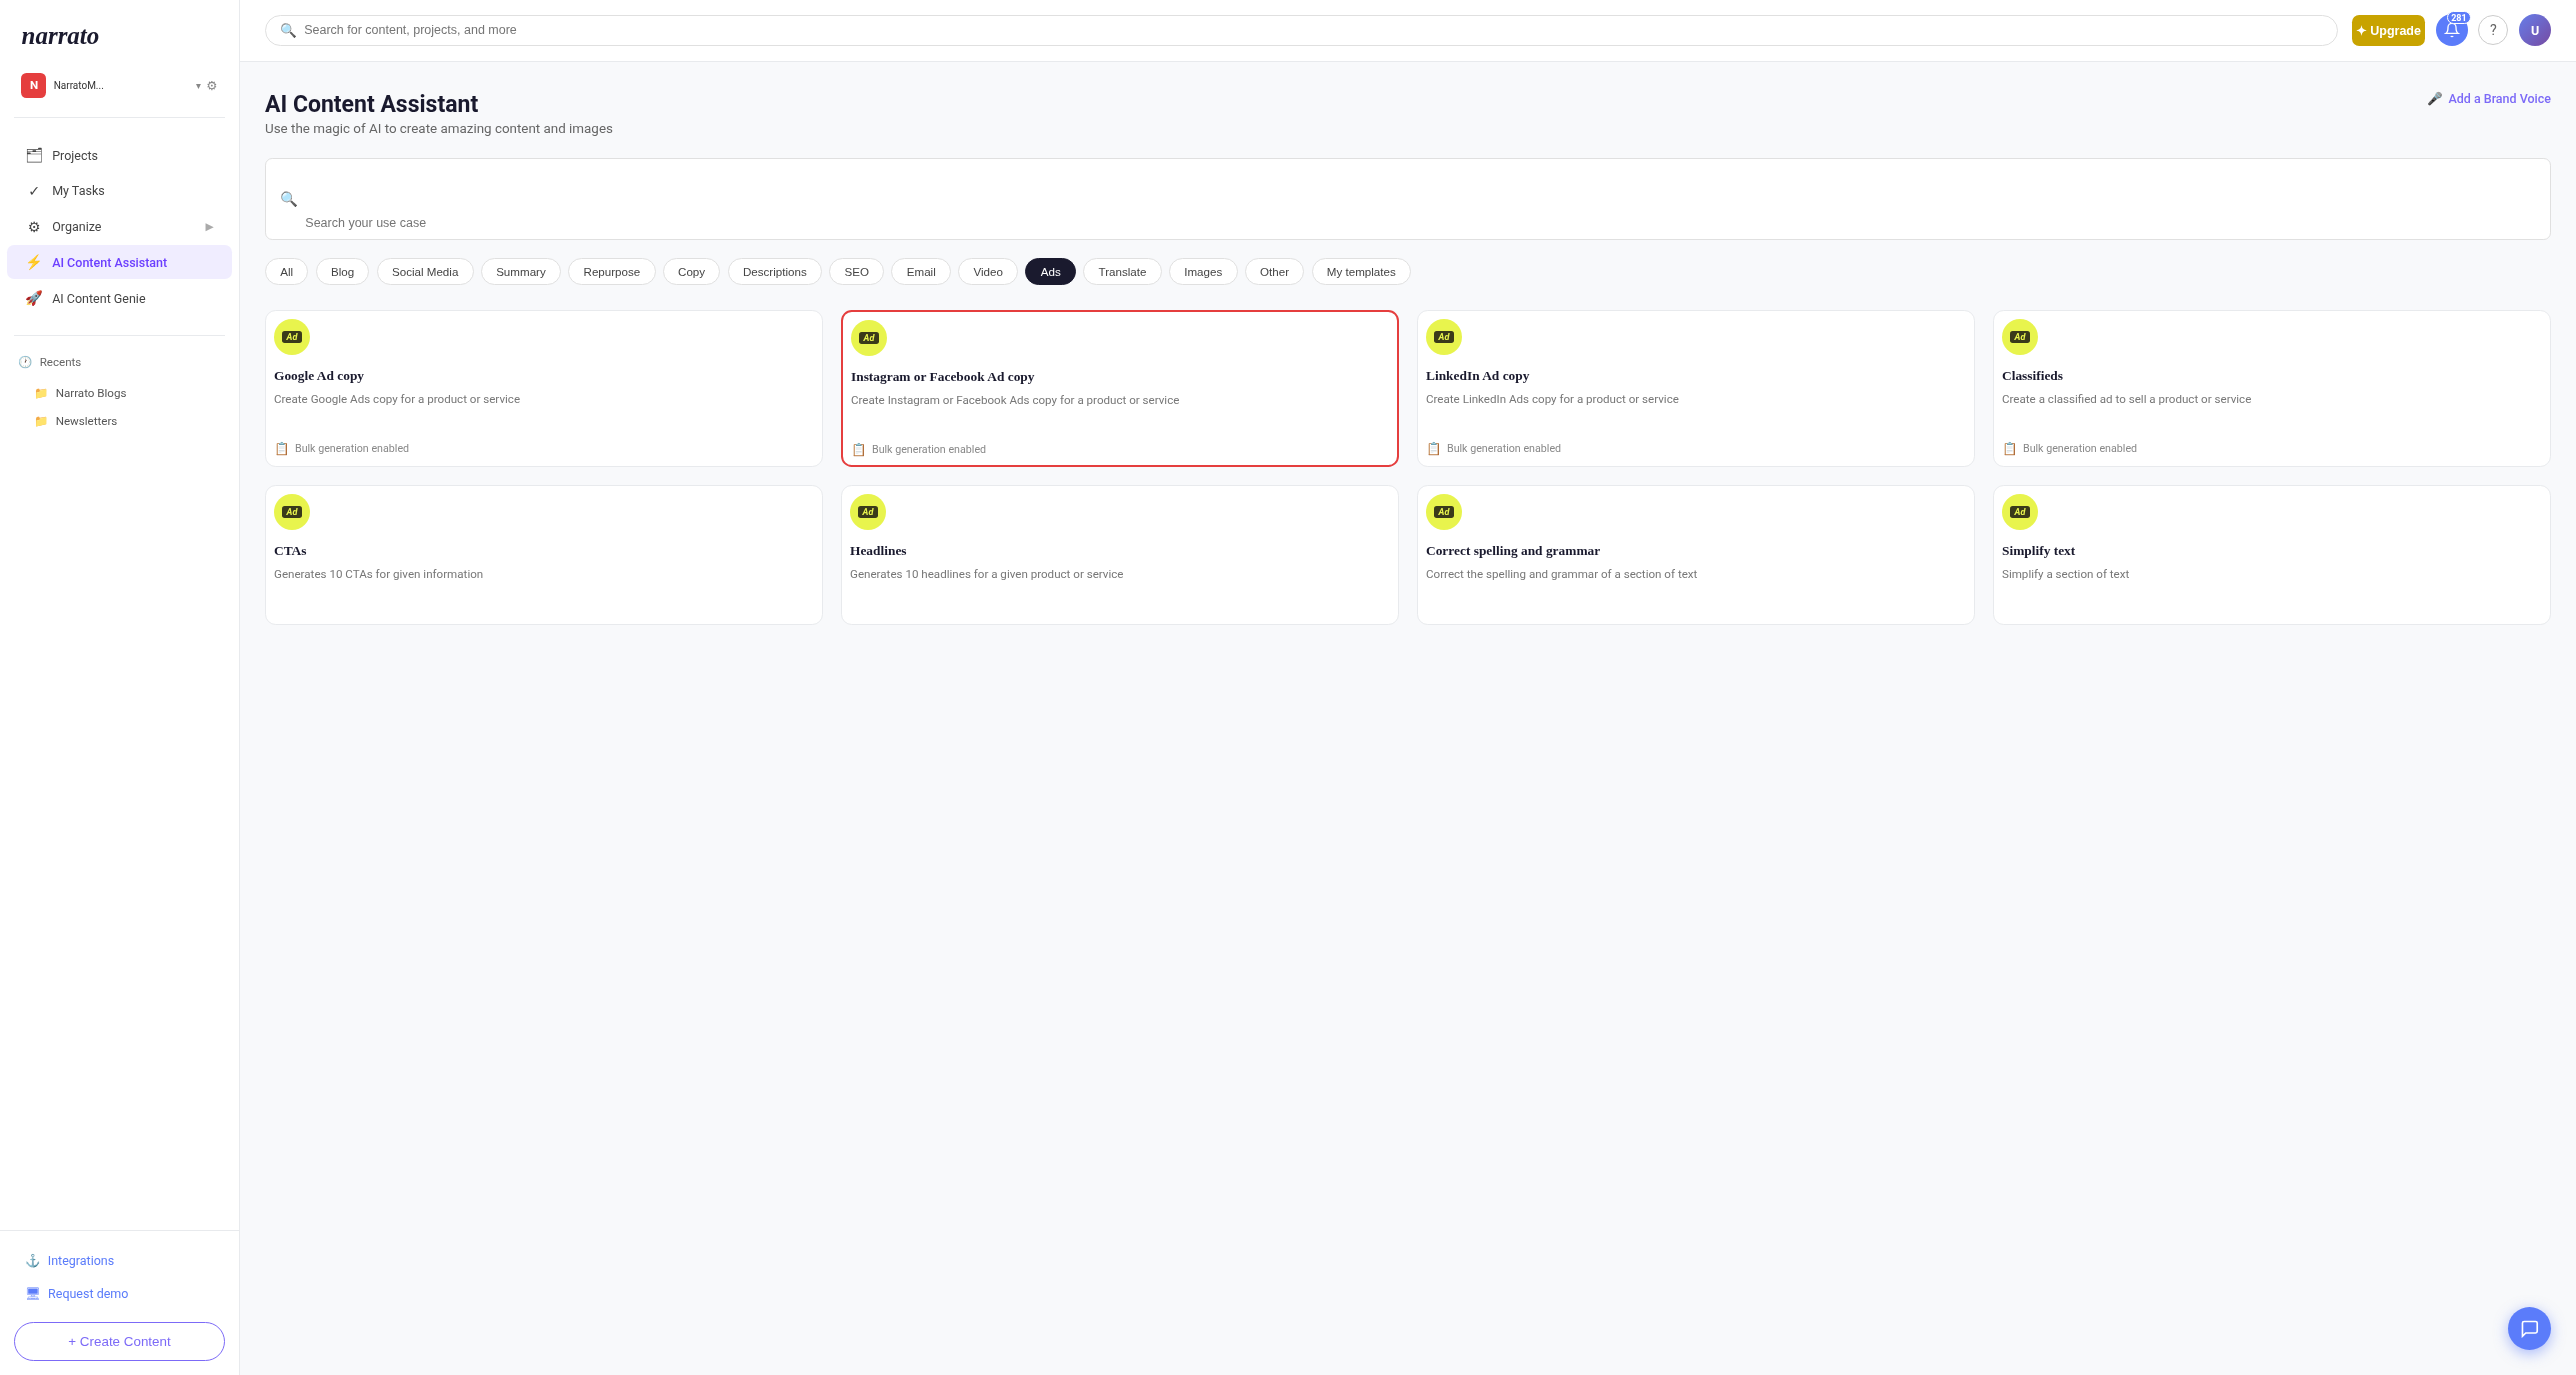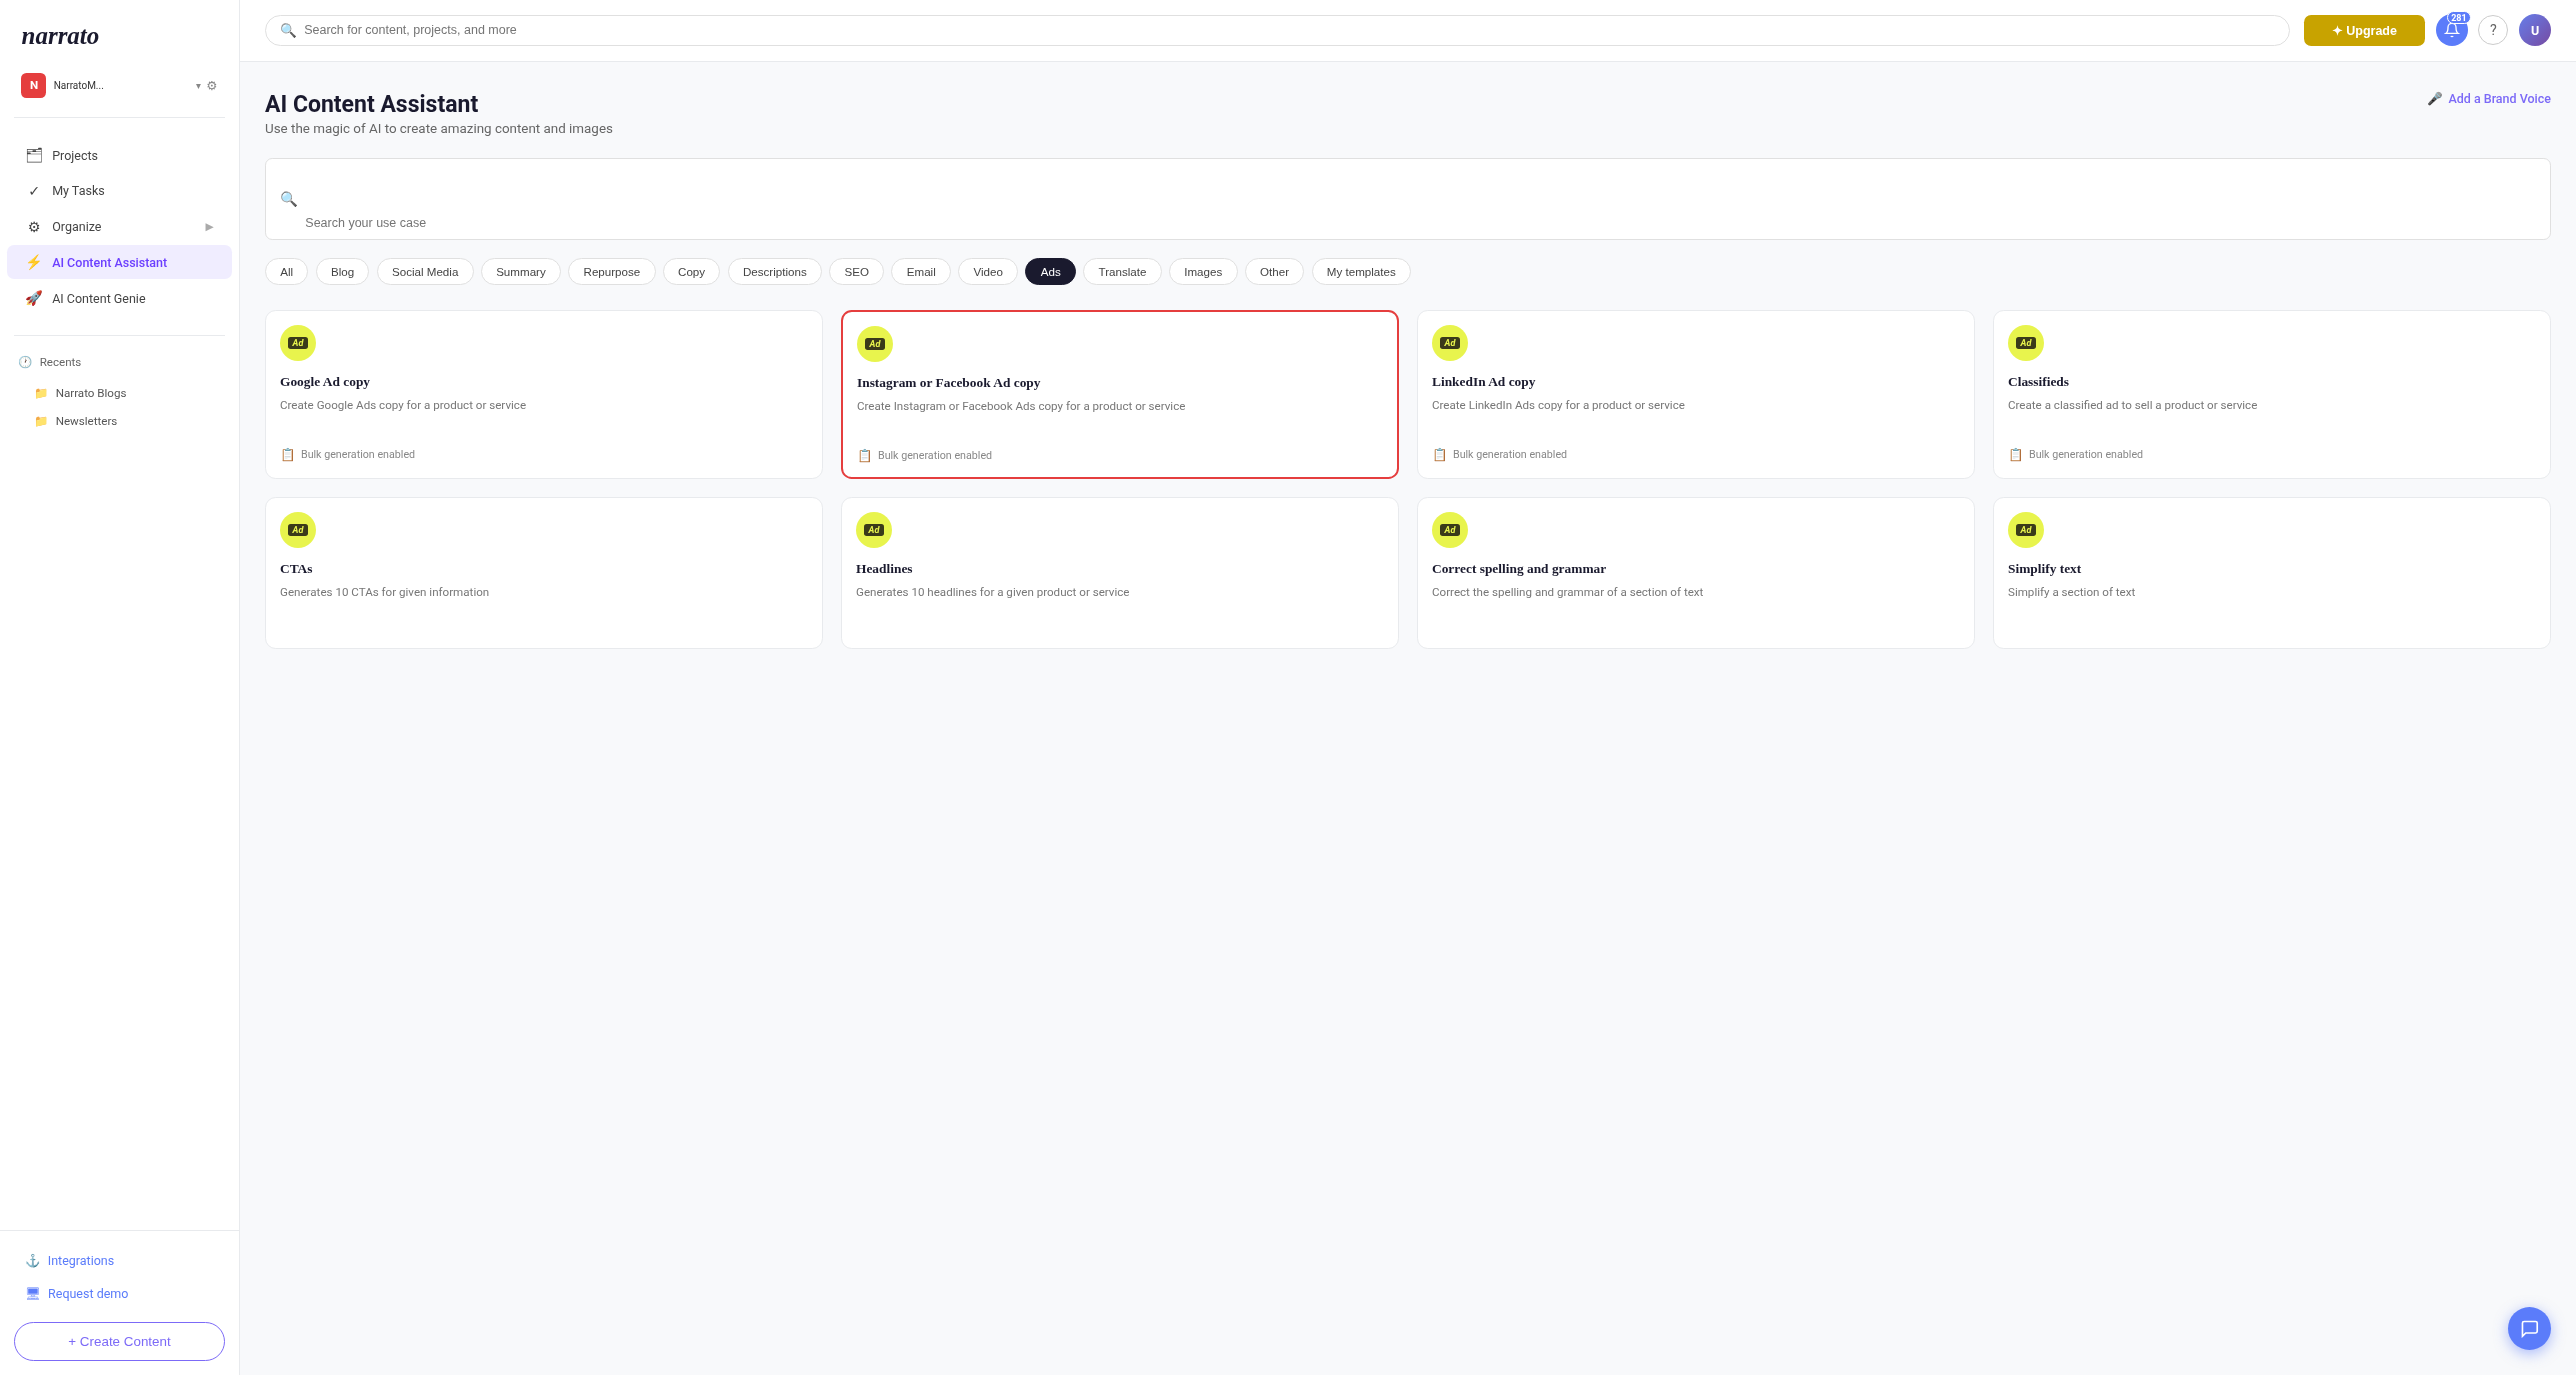--- a/index.html
+++ b/index.html
@@ -105,21 +105,21 @@
       background: #fff;
     }
     .search-bar input {
       border: none; outline: none; font-size: 12.5px; color: #555;
       background: transparent; width: 100%;
     }
     .search-icon-top { color: #999; font-size: 13.4px; }
     .topbar-right { display: flex; align-items: center; gap: 10.7px; }
     .upgrade-btn {
       background: #c8a300; color: #fff; border: none;
-      padding: 8px 28px; border-radius: 7.2px; font-size: 12.5px;
+      padding: 8px 4px; border-radius: 7.2px; font-size: 12.5px;
       font-weight: 600; cursor: pointer; display: flex; align-items: center; gap: 5.4px;
     }
     .notif-btn {
       position: relative; cursor: pointer;
       width: 32px; height: 32px; display: flex; align-items: center; justify-content: center;
       border-radius: 50%; background: #5b7cfa; text-decoration: underline;
     }
     .notif-btn svg { color: #fff; }
     .notif-badge {
       position: absolute; top: -3.6px; right: -3.6px;
@@ -178,21 +178,21 @@
       background: #1a1a2e; color: #fff; border-color: #1a1a2e;
     }
 
     
     .cards-grid {
       display: grid;
       grid-template-columns: repeat(4, 1fr);
       gap: 18px;
     }
     .card {
-      background: #fff; border-radius: 10.7px; padding: 14px;
+      background: #fff; border-radius: 10.7px; padding: 8px;
       border: 1.3px solid #e8eaed; cursor: pointer; transition: all 0.15s;
     }
     .card.highlighted {
       border: 2.2px solid #e53e3e;
     }
     .card-icon-wrap {
       width: 36px; height: 36px; border-radius: 50%;
       background: #e8f44d; display: flex; align-items: center; justify-content: center;
       margin-bottom: 12.5px;
     }

